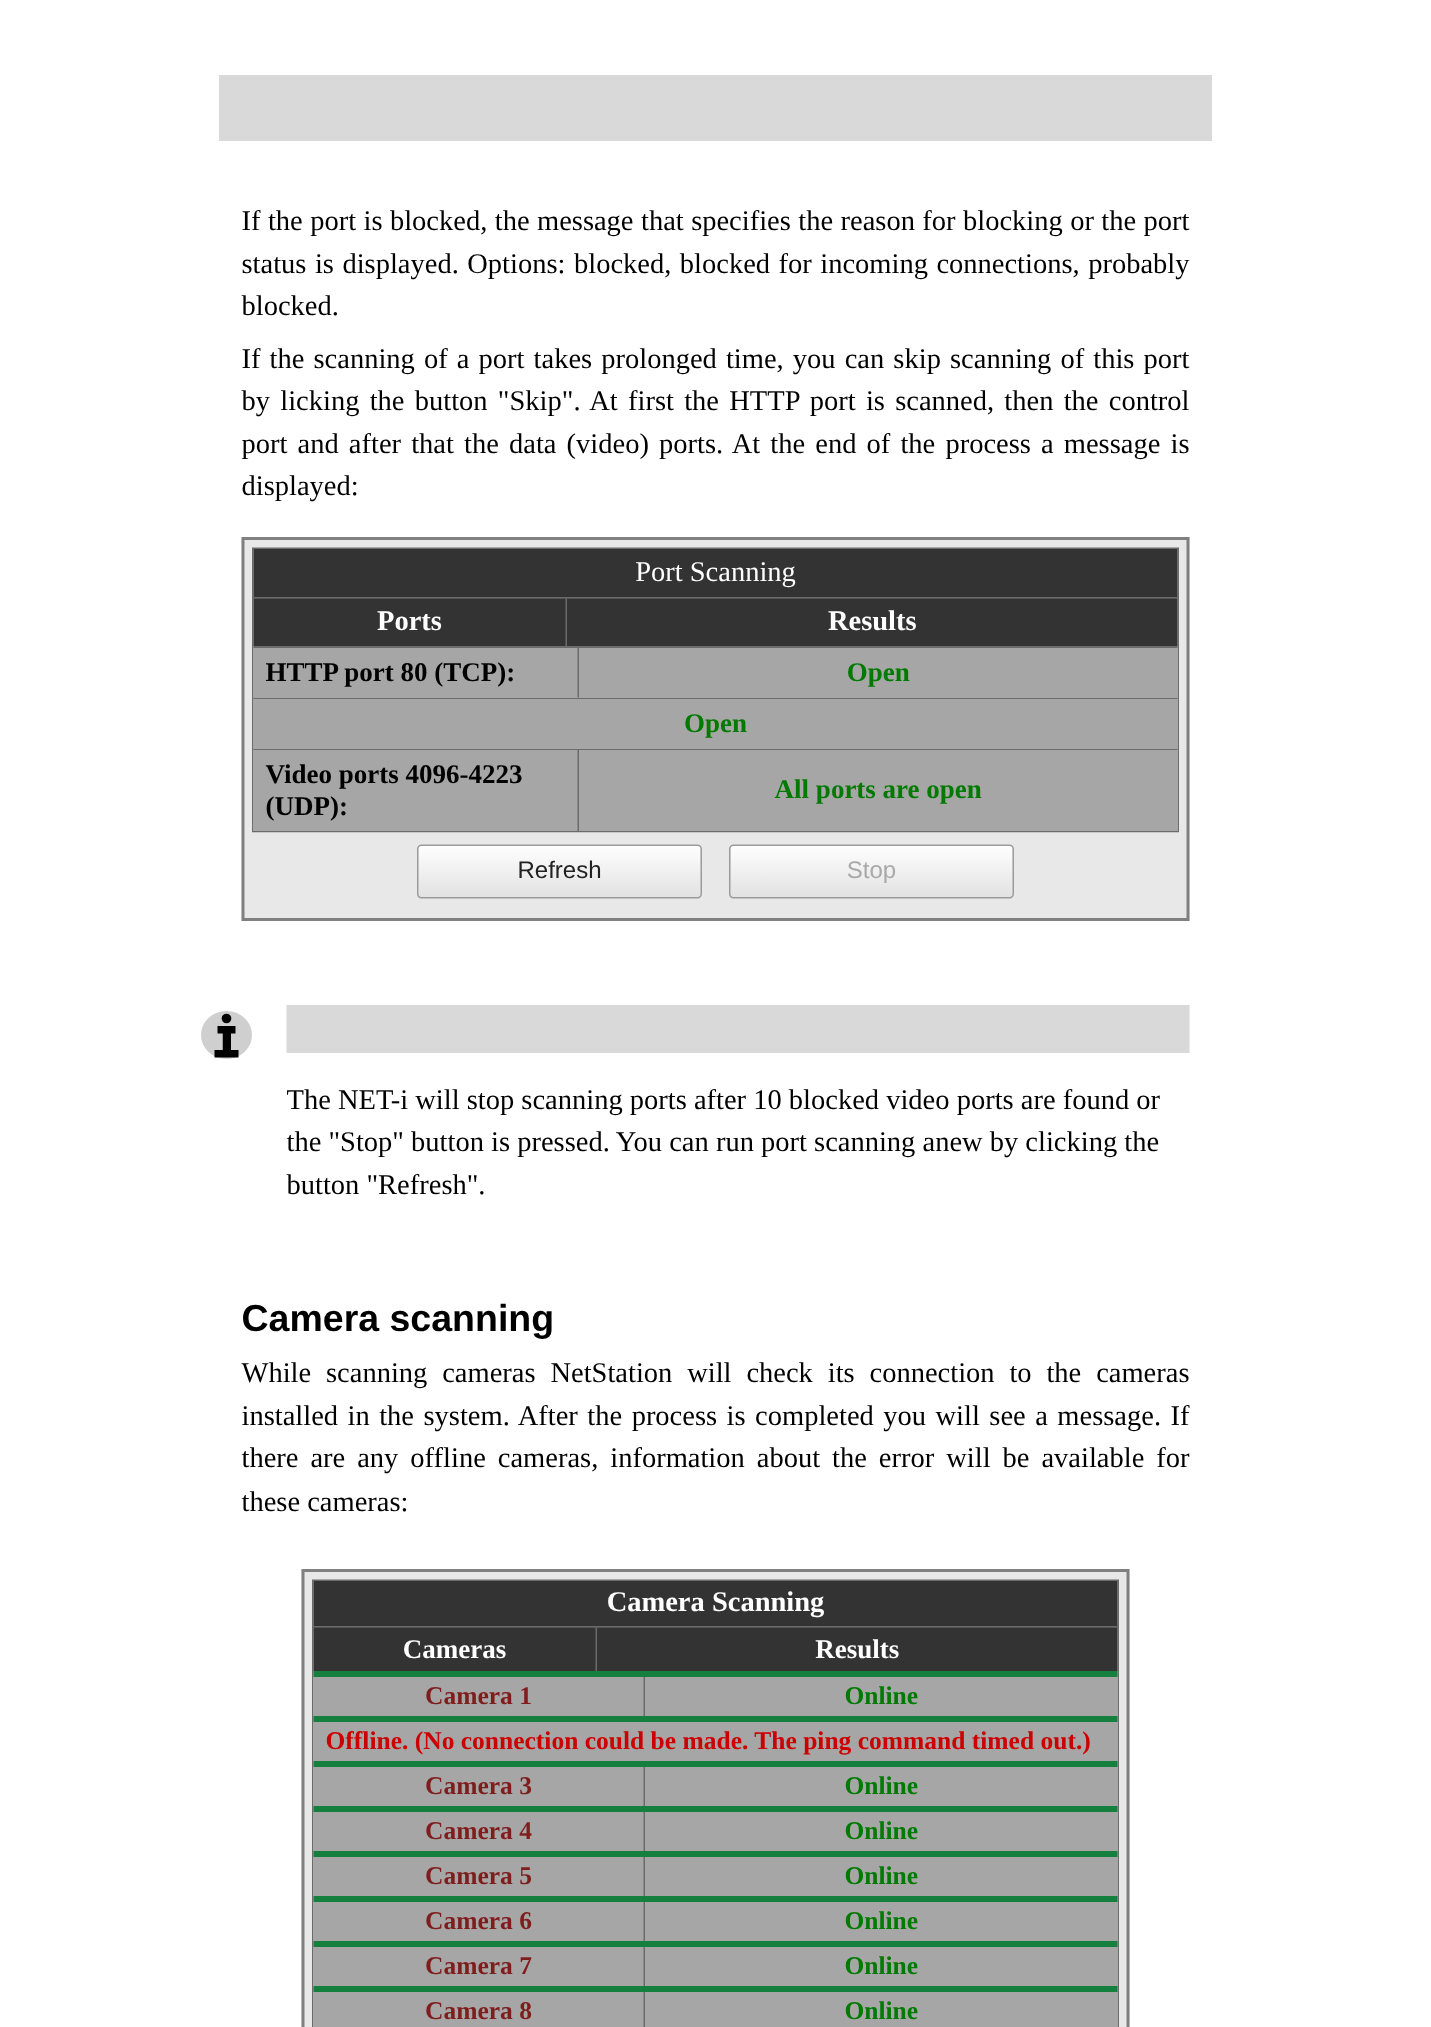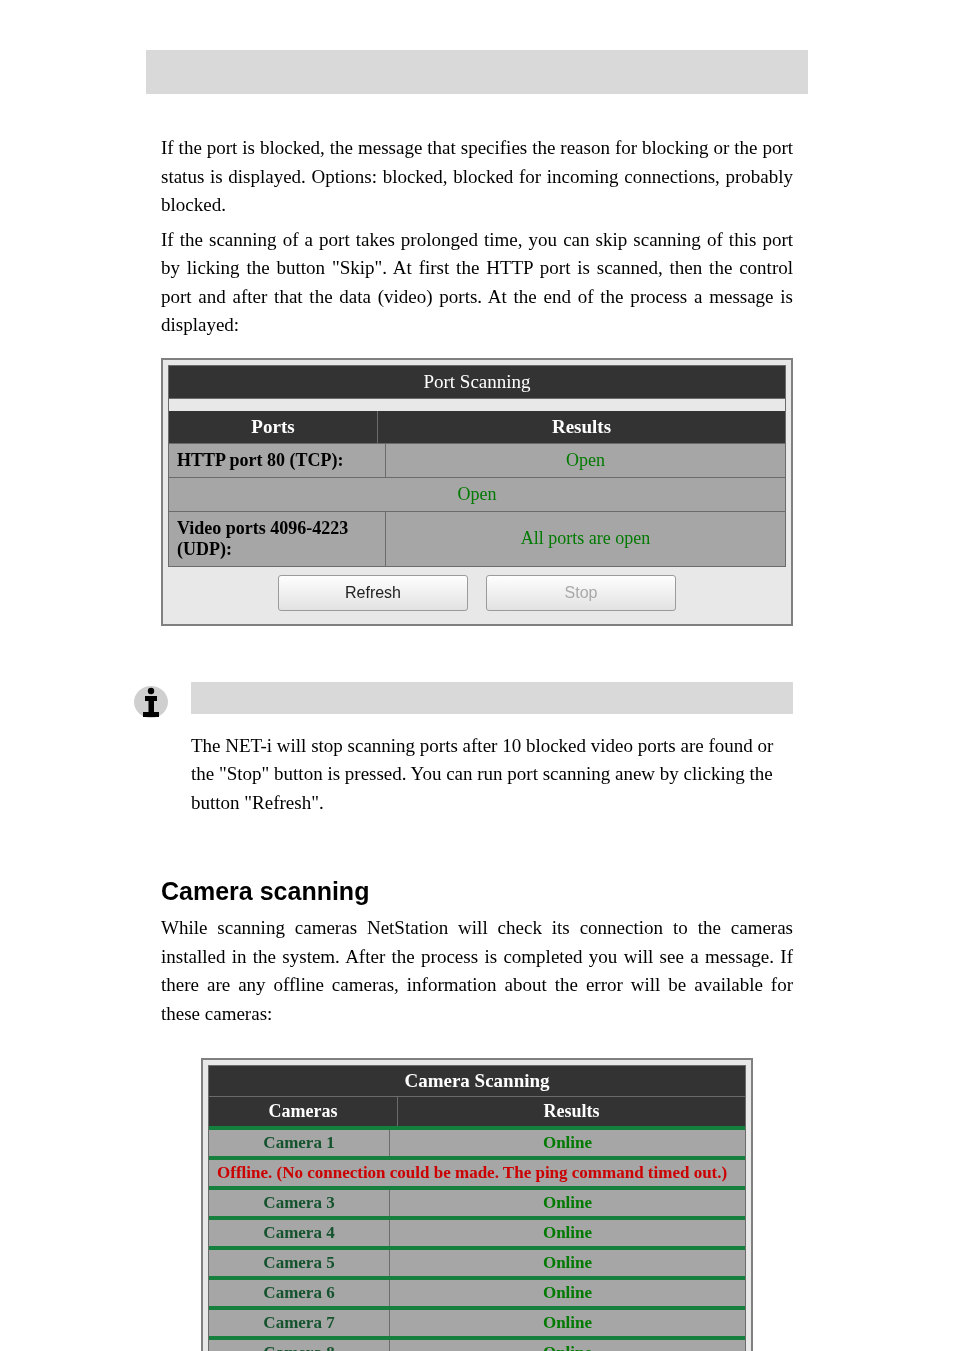--- a/index.html
+++ b/index.html
@@ -61,33 +61,32 @@
   .ps-results {
     flex: 1 1 auto;
   }
   .ps-hcell {
     background: #333333;
     color: #fff;
     font-weight: bold;
     text-align: center;
     padding: 5px 4px;
     font-size: 19px;
-    margin-top: 12px;
   }
   .ps-dcell {
     background: #a6a6a6;
     color: #000;
     font-weight: bold;
     padding: 6px 8px;
     font-size: 18px;
   }
   .ps-result {
     background: #a6a6a6;
     color: #007a00;
-    font-weight: normal;
+    font-weight: bold;
     padding: 6px 8px;
     font-size: 18px;
     text-align: center;
     display:flex;
     align-items:center;
     justify-content:center;
   }
   .ps-button-row {
     display: flex;
     justify-content: center;
@@ -174,23 +173,23 @@
   .cs-hcell {
     background: #333333;
     color: #fff;
     font-weight: bold;
     text-align: center;
     padding: 4px 4px;
     font-size: 18px;
   }
   .cs-dcell {
     background: #a6a6a6;
-    color: #14532d;
-    font-weight: bold;
-    padding: 3px 0;
+    color: #7f1d1d;
+    font-weight: bold;
+    padding: 3px 20px;
     font-size: 17px;
     text-align: center;
   }
   .cs-result-online {
     background: #a6a6a6;
     color: #007a00;
     font-weight: bold;
     padding: 3px 8px;
     font-size: 17px;
     text-align: center;

